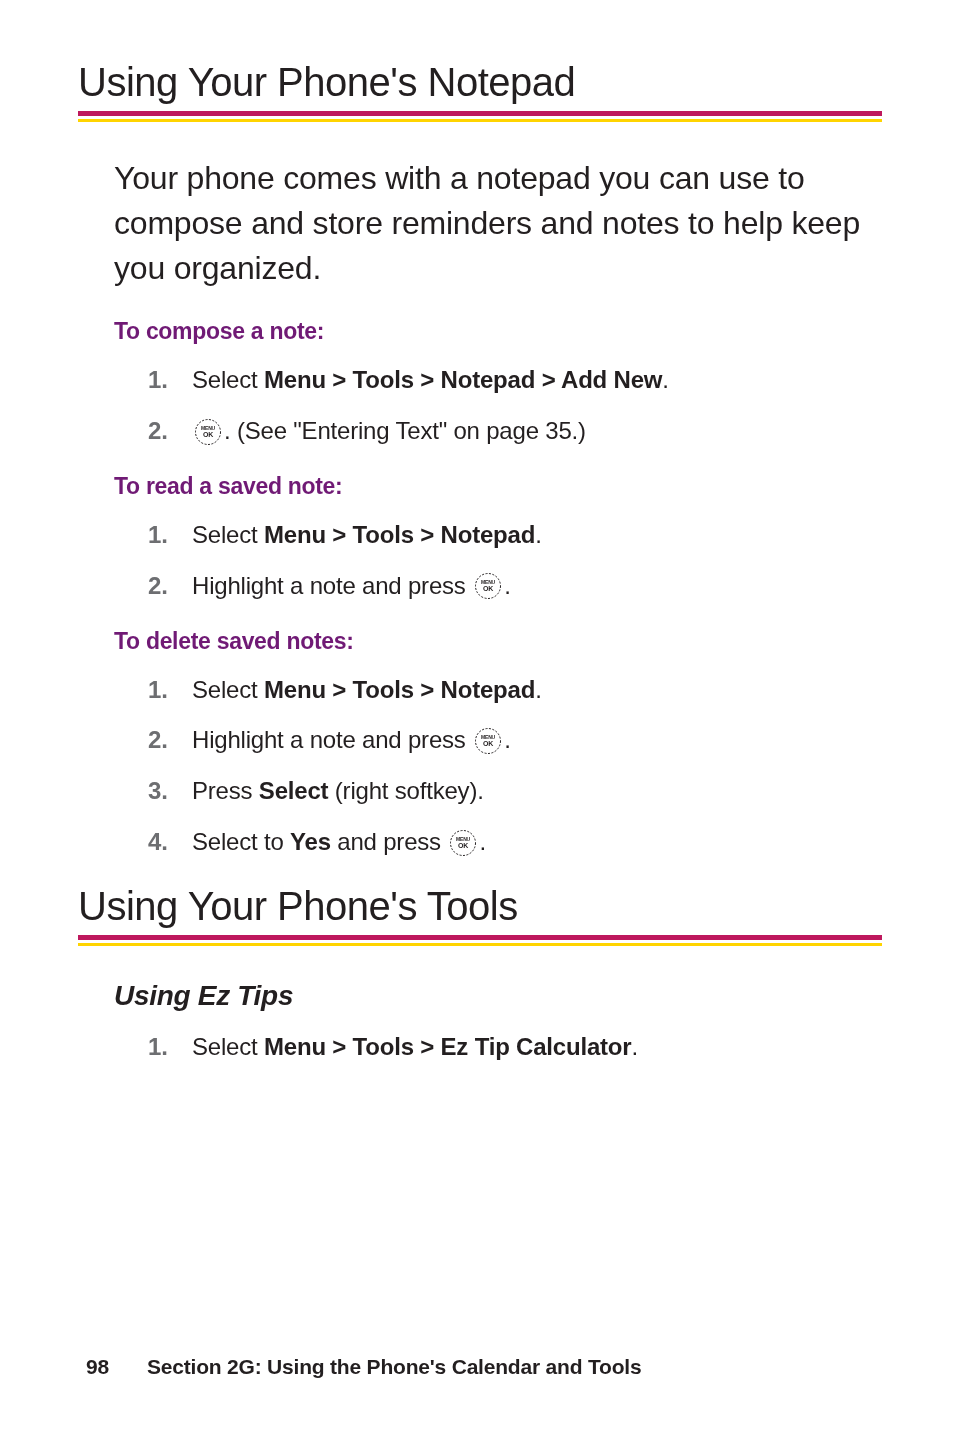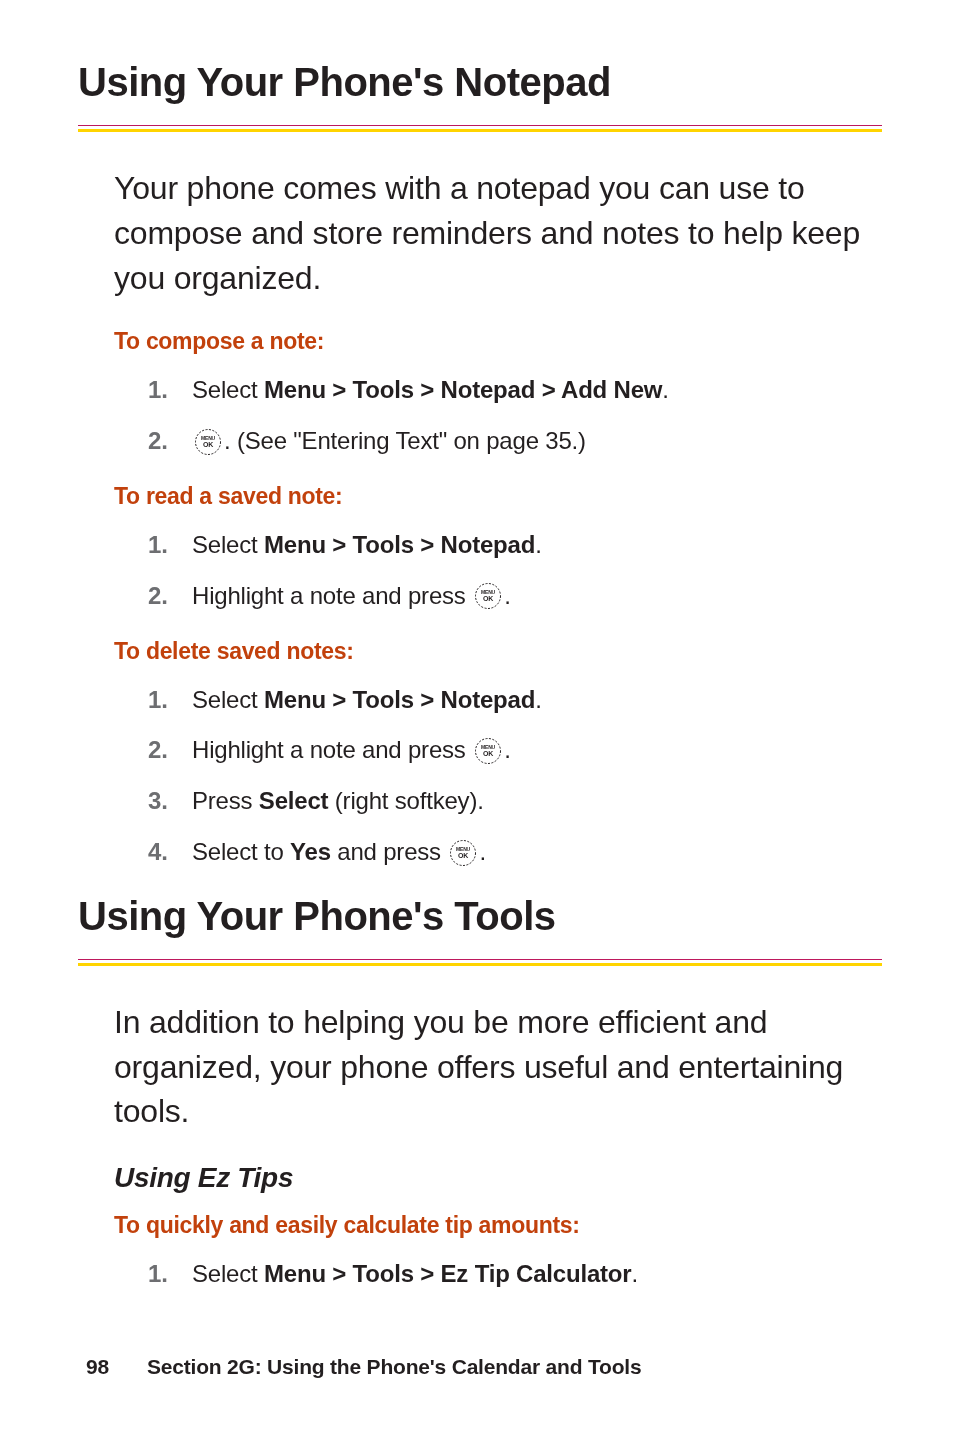--- a/index.html
+++ b/index.html
@@ -11,42 +11,42 @@
     width: 954px;
     height: 1431px;
     background: #ffffff;
     font-family: -apple-system, "Segoe UI", "Myriad Pro", "Helvetica Neue", Arial, sans-serif;
     color: #231f20;
     padding: 60px 72px 50px 78px;
     position: relative;
   }
   .section-title {
     font-size: 40px;
-    font-weight: 700;
+    font-weight: 400;
     letter-spacing: -0.5px;
-    padding-bottom: 20px;
-    border-bottom: 1px solid #be185d;
+    padding-bottom: 6px;
+    border-bottom: 5px solid #be185d;
     margin-bottom: 3px;
   }
   .yellow-underline {
     height: 3px;
     background: #ffd400;
     margin-bottom: 34px;
   }
   .body-para {
     font-size: 32px;
     line-height: 1.4;
     margin-left: 36px;
     margin-bottom: 28px;
     letter-spacing: -0.2px;
   }
   .action-heading {
     font-size: 23px;
     font-weight: 700;
-    color: #c2410c;
+    color: #701a75;
     margin-left: 36px;
     margin-bottom: 18px;
     letter-spacing: -0.3px;
   }
   ol {
     list-style: none;
     margin-left: 70px;
     margin-bottom: 24px;
   }
   ol li {
@@ -193,25 +193,23 @@
           </svg>
         </span><span>.</span>
     </span>
   </li>
 </ol>
 
 <div class="section-2">
   <h1 class="section-title">Using Your Phone's Tools</h1>
   <div class="yellow-underline"></div>
 
-  <p class="body-para">In addition to helping you be more efficient and organized, your phone offers useful and entertaining tools.</p>
 
   <h2 class="subsection-title">Using Ez Tips</h2>
 
-  <p class="action-heading">To quickly and easily calculate tip amounts:</p>
   <ol>
     <li>
       <span class="num">1.</span>
       <span class="content">
         <span>Select </span><span class="bold">Menu &gt; Tools &gt; Ez Tip Calculator</span><span>.</span>
       </span>
     </li>
   </ol>
 </div>
 

